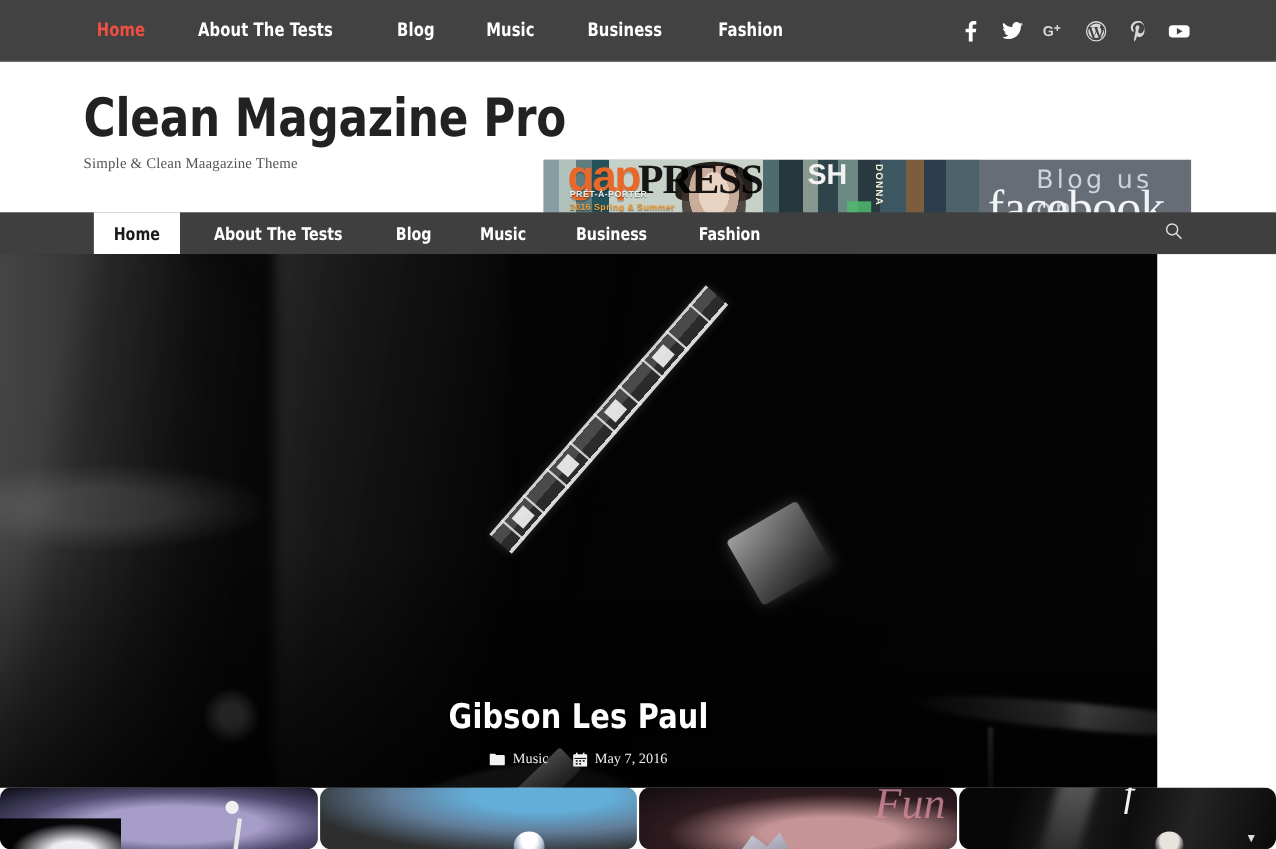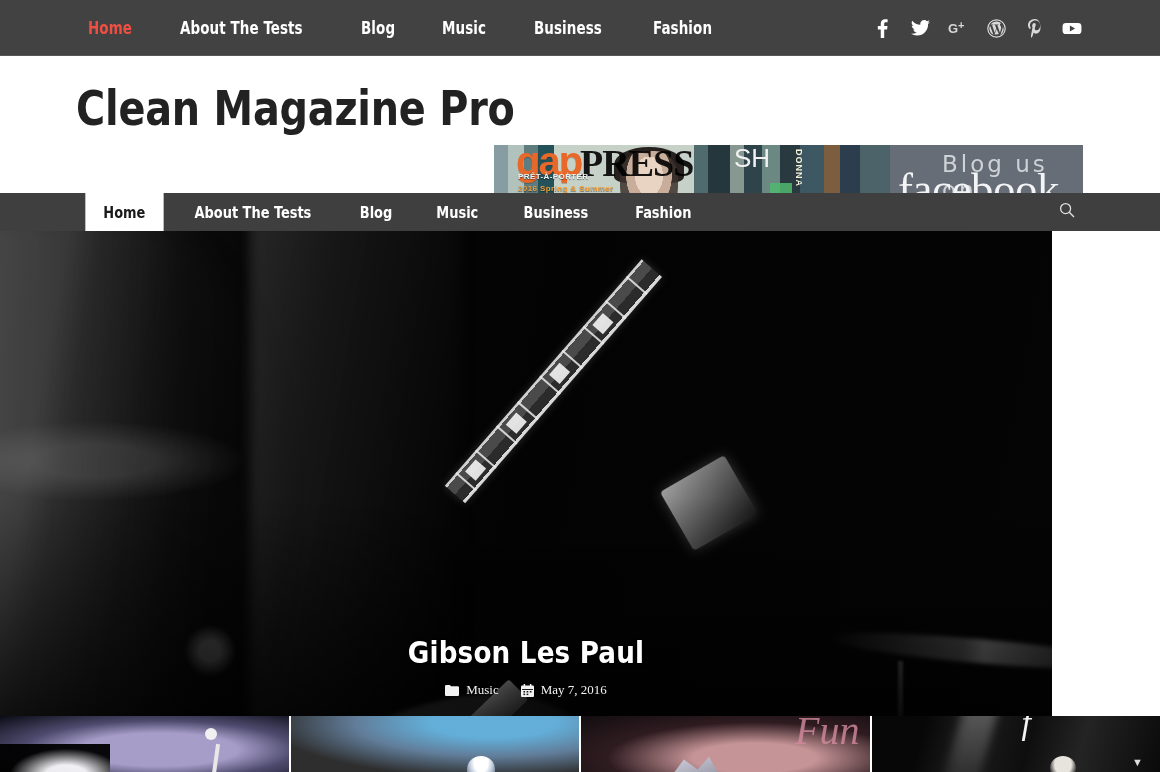--- a/index.html
+++ b/index.html
@@ -72,21 +72,21 @@
   .ad-photo .face{ position:absolute; left:126px; top:6px; width:58px; height:66px;
     background:radial-gradient(ellipse at 50% 38%, #e9d3c2 0 34%, #c8ad9b 34% 55%, rgba(60,50,45,.85) 56% 100%);
     border-radius:40% 40% 45% 45%; }
   .ad-photo .hair{ position:absolute; left:120px; top:2px; width:70px; height:36px;
     background:#26211e; border-radius:50% 50% 18% 18%; }
   .ad-photo .dorm{ position:absolute; left:300px; top:4px; font-size:9px; font-weight:bold;
     color:#f5f0d8; writing-mode:vertical-rl; letter-spacing:1px; }
   .ad-photo .greentag{ position:absolute; left:276px; top:38px; width:22px; height:18px;
     background:#4fba6f; opacity:.85; }
   .ad-photo .sh{ position:absolute; left:240px; top:-2px; font-family:"Liberation Sans",sans-serif;
-    font-weight:normal; font-size:26px; color:#f2f2f2; }
+    font-weight:bold; font-size:26px; color:#f2f2f2; }
   .banner .ad-fb{ flex:1; background:#676d77; position:relative; }
   .ad-fb .fu{ position:absolute; left:52px; top:6px; font-size:23px; color:#cfd2d6;
     letter-spacing:3px; font-family:"DejaVu Sans","Liberation Sans",sans-serif; }
   .ad-fb .fb{ position:absolute; left:8px; top:22px; font-size:45px; color:#f3f4f5;
     letter-spacing:-.5px; line-height:1; font-family:Liberation Serif, serif; }
 
   
   .mainnav{ position:absolute; left:0; top:193px; width:1160px; height:38px;
     background:#3f3f3f; display:flex; align-items:stretch; }
   .mainnav .items{ display:flex; margin-left:81px; align-items:stretch; }
@@ -154,21 +154,21 @@
   }
   .hero-meta{ margin-top:12px; display:flex; justify-content:center; align-items:center;
     gap:22px; font-family:"Liberation Serif","DejaVu Serif",serif; font-size:13px;
     color:#f2f2f2; }
   .hero-meta .mi{ display:inline-flex; align-items:center; gap:7px; cursor:pointer; }
   .hero-meta svg{ display:block; }
 
   
   .thumbs{ position:absolute; left:0; top:716px; width:1160px; height:56px;
     display:flex; gap:2px; overflow:hidden; }
-  .thumb{ flex:1; position:relative; overflow:hidden; background:#141414; cursor:pointer; }
+  .thumb{ flex:1; position:relative; overflow:hidden; background:#141414; cursor:pointer;border-radius:10px; }
   .t1{ background:
       radial-gradient(ellipse at 55% 60%, rgba(150,140,190,.85) 0 35%, rgba(60,55,95,.9) 60%, #0a0a14 100%); }
   .t1::after{ content:""; position:absolute; left:214px; bottom:-2px; width:4px; height:30px;
     background:#e8e8e8; transform:rotate(8deg); }
   .t1 .mic{ position:absolute; left:205px; top:12px; width:12px; height:12px;
     border-radius:50%; background:#f0f0f0; }
   .t1 .fig{ position:absolute; left:0; bottom:-6px; width:110px; height:34px;
     background:radial-gradient(ellipse at 60% 90%, rgba(255,255,255,.9) 0 22%, rgba(0,0,0,.95) 60%); }
   .t2{ background:
       radial-gradient(ellipse at 70% 12%, rgba(90,170,215,.95) 0 22%, rgba(30,70,110,.7) 48%, #2e2e2e 78%); }
@@ -238,20 +238,21 @@
           <rect x="0.6" y="1.6" width="19.8" height="11.8" rx="3.6" fill="#fff"></rect>
           <path fill="#424242" d="M8.3 4.4l5.4 3.1-5.4 3.1z"></path>
         </svg>
     </span>
   </div>
 </div>
 
 <div class="header">
   <div class="brand">
     <h1>Clean Magazine Pro</h1>
+    <div class="tagline">Simple &amp; Clean Maagazine Theme</div>
   </div>
 
   <div class="banner">
     <div class="ad-photo">
       <div class="mags"></div>
       <div class="hair"></div>
       <div class="face"></div>
       <div class="gap">gap</div>
       <div class="press">PRESS</div>
       <div class="sub">

